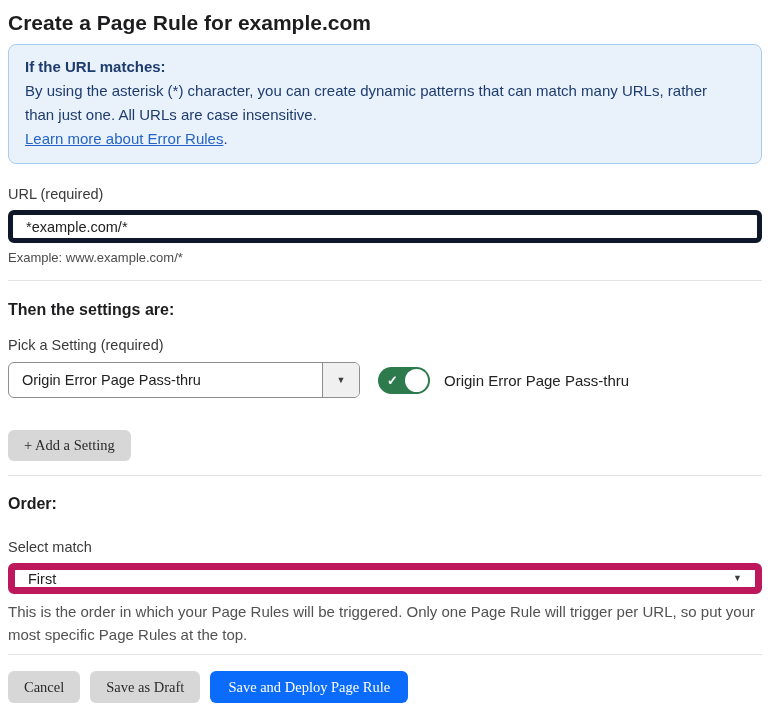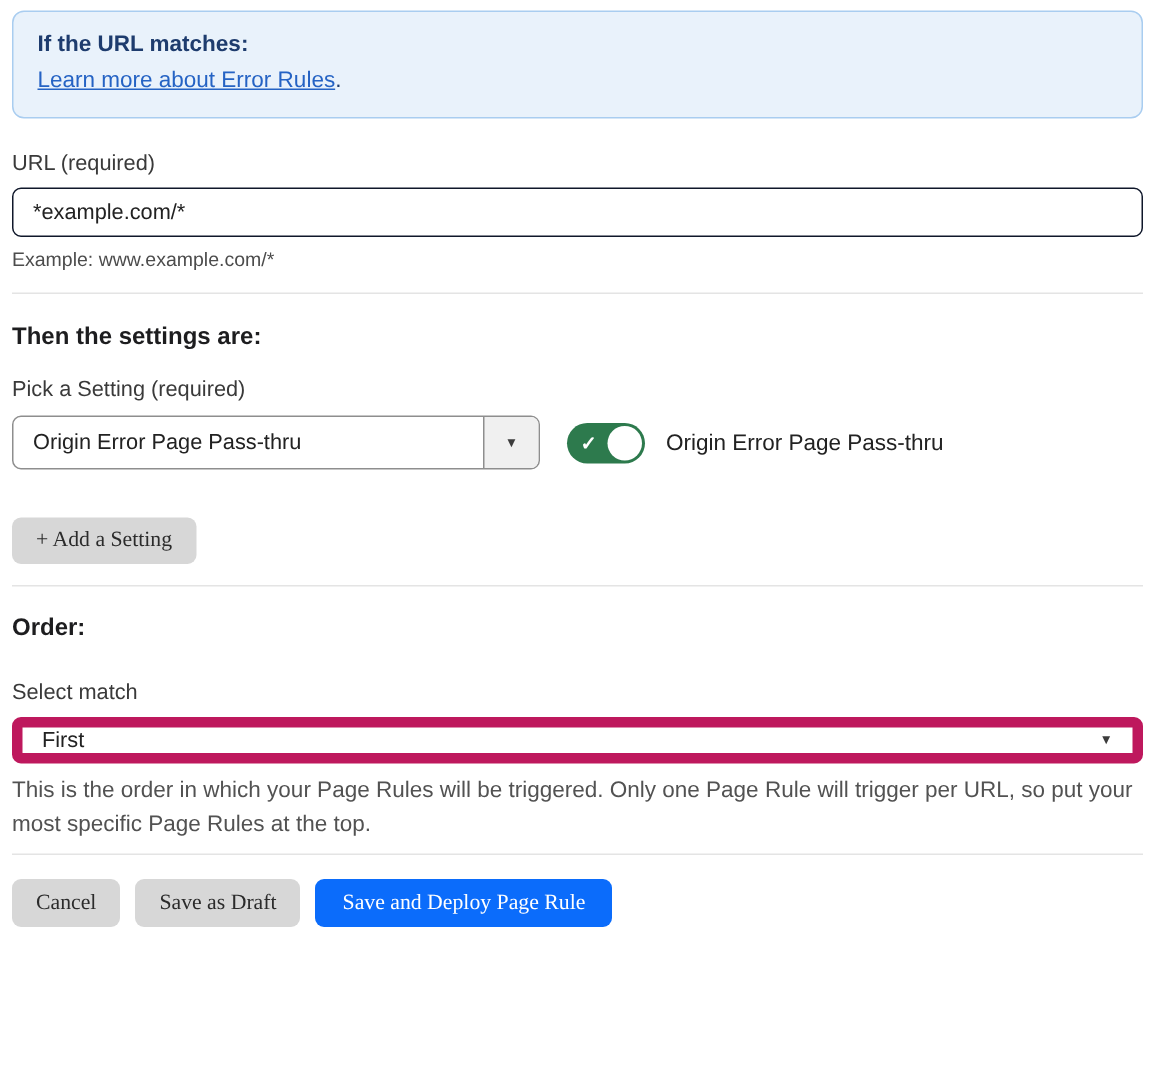--- a/index.html
+++ b/index.html
@@ -44,21 +44,21 @@
     margin-top: 22px;
     font-size: 14.5px;
     line-height: 17px;
     color: #3a3a3a;
   }
   .text-input {
     display: block;
     margin-top: 7px;
     width: 754px;
     height: 33px;
-    border: 1px solid #0f172a;
+    border: 5px solid #0f172a;
     border-radius: 6px;
     padding: 0 13px;
     font-size: 14.5px;
     font-family: "Liberation Sans", sans-serif;
     color: #222;
     background: #fff;
   }
   .helper-text {
     margin-top: 6px;
     font-size: 13px;
@@ -204,23 +204,25 @@
     margin-top: 16px;
     display: flex;
   }
   .footer-row .btn + .btn { margin-left: 10px; }
 </style>
 </head>
 <body>
 
 <div class="container">
 
+  <h1 class="page-title">Create a Page Rule for example.com</h1>
 
   <div class="info-box">
     <div class="info-heading">If the URL matches:</div>
+    <div class="info-body">By using the asterisk (*) character, you can create dynamic patterns that can match many URLs, rather than just one. All URLs are case insensitive.</div>
     <div>
       <a class="info-link">Learn more about Error Rules</a><span class="info-link-suffix">.</span>
     </div>
   </div>
 
   <div class="field-label">URL (required)</div>
   <input class="text-input" type="text" value="*example.com/*" style="">
   <div class="helper-text">Example: www.example.com/*</div>
 
   <hr class="divider">

